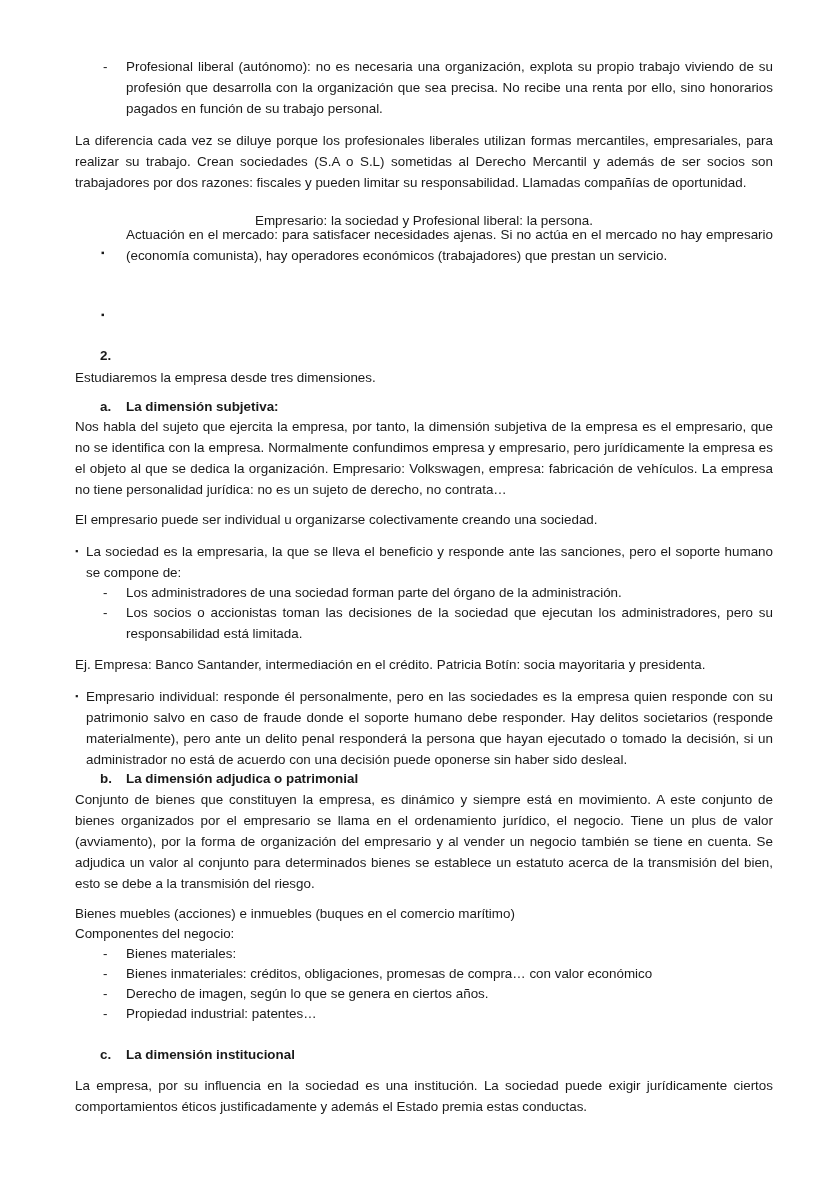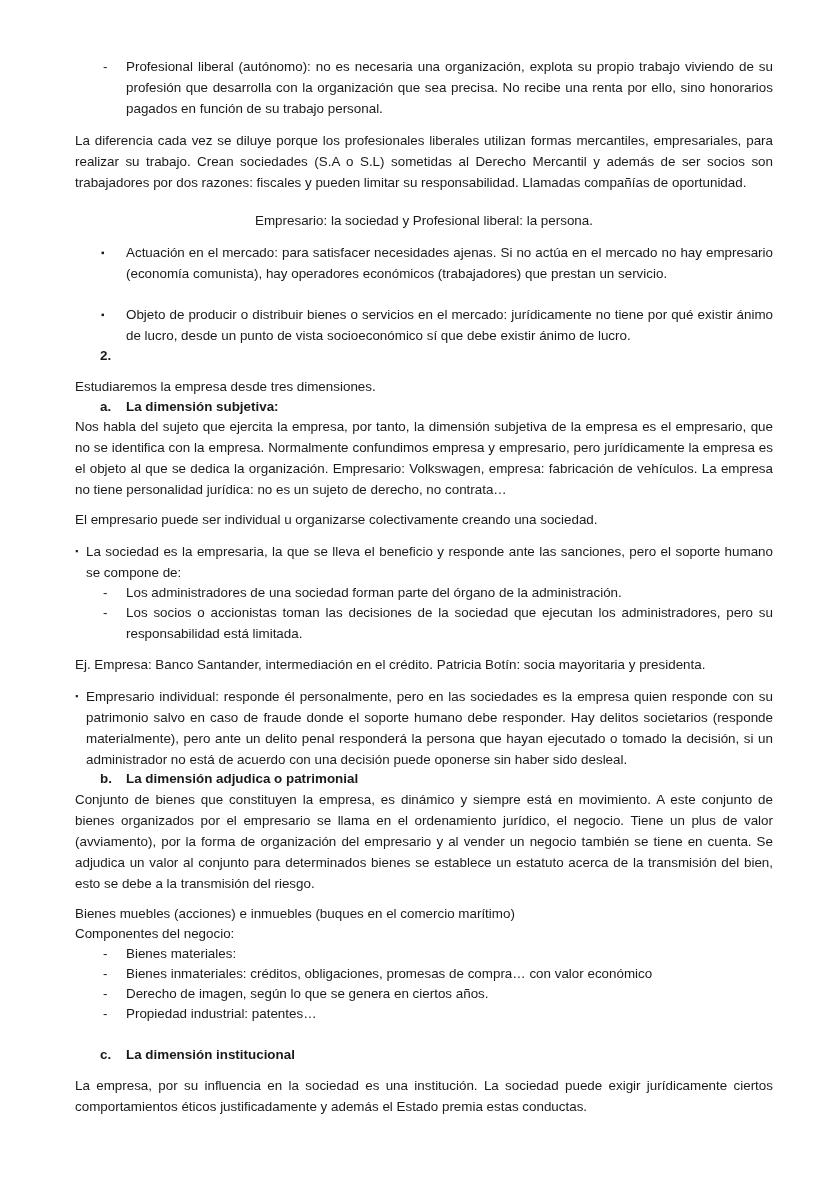--- a/index.html
+++ b/index.html
@@ -27,28 +27,27 @@
 <div class="page">
 
   <span class="dash" style="top:56px">-</span>
   <div class="blk ind j" style="top:56px">Profesional liberal (autónomo): no es necesaria una organización, explota su propio trabajo viviendo de su profesión que desarrolla con la organización que sea precisa. No recibe una renta por ello, sino honorarios pagados en función de su trabajo personal.</div>
 
   <div class="blk j" style="top:130px">La diferencia cada vez se diluye porque los profesionales liberales utilizan formas mercantiles, empresariales, para realizar su trabajo. Crean sociedades (S.A o S.L) sometidas al Derecho Mercantil y además de ser socios son trabajadores por dos razones: fiscales y pueden limitar su responsabilidad. Llamadas compañías de oportunidad.</div>
 
   <div class="blk center" style="top:210px">Empresario: la sociedad y Profesional liberal: la persona.</div>
 
   <span class="sq" style="top:242px">▪</span>
-  <div class="blk ind j" style="top:242px">Actuación en el mercado: para satisfacer necesidades ajenas. Si no actúa en el mercado no hay empresario (economía comunista), hay operadores económicos (trabajadores) que prestan un servicio.</div>
+  <div class="blk ind j" style="top:224px">Actuación en el mercado: para satisfacer necesidades ajenas. Si no actúa en el mercado no hay empresario (economía comunista), hay operadores económicos (trabajadores) que prestan un servicio.</div>
 
   <span class="sq" style="top:304px">▪</span>
-  <div class="blk ind j" style="top:304px">Objeto de producir o distribuir bienes o servicios en el mercado: jurídicamente no tiene por qué existir ánimo de lucro, desde un punto de vista socioeconómico sí que debe existir ánimo de lucro.</div>
 
   <span class="num" style="top:345px">2.</span>
 
-  <div class="blk" style="top:376px">Estudiaremos la empresa desde tres dimensiones.</div>
+  <div class="blk" style="top:367px">Estudiaremos la empresa desde tres dimensiones.</div>
 
   <span class="num" style="top:396px">a.</span>
   <div class="blk ind bold" style="top:396px">La dimensión subjetiva:</div>
 
   <div class="blk j" style="top:416px">Nos habla del sujeto que ejercita la empresa, por tanto, la dimensión subjetiva de la empresa es el empresario, que no se identifica con la empresa. Normalmente confundimos empresa y empresario, pero jurídicamente la empresa es el objeto al que se dedica la organización. Empresario: Volkswagen, empresa: fabricación de vehículos. La empresa no tiene personalidad jurídica: no es un sujeto de derecho, no contrata…</div>
 
   <div class="blk" style="top:509px">El empresario puede ser individual u organizarse colectivamente creando una sociedad.</div>
 
   <span class="sq2" style="top:541px">▪</span>
   <div class="blk j" style="top:541px; left:86px; width:687px;">La sociedad es la empresaria, la que se lleva el beneficio y responde ante las sanciones, pero el soporte humano se compone de:</div>

